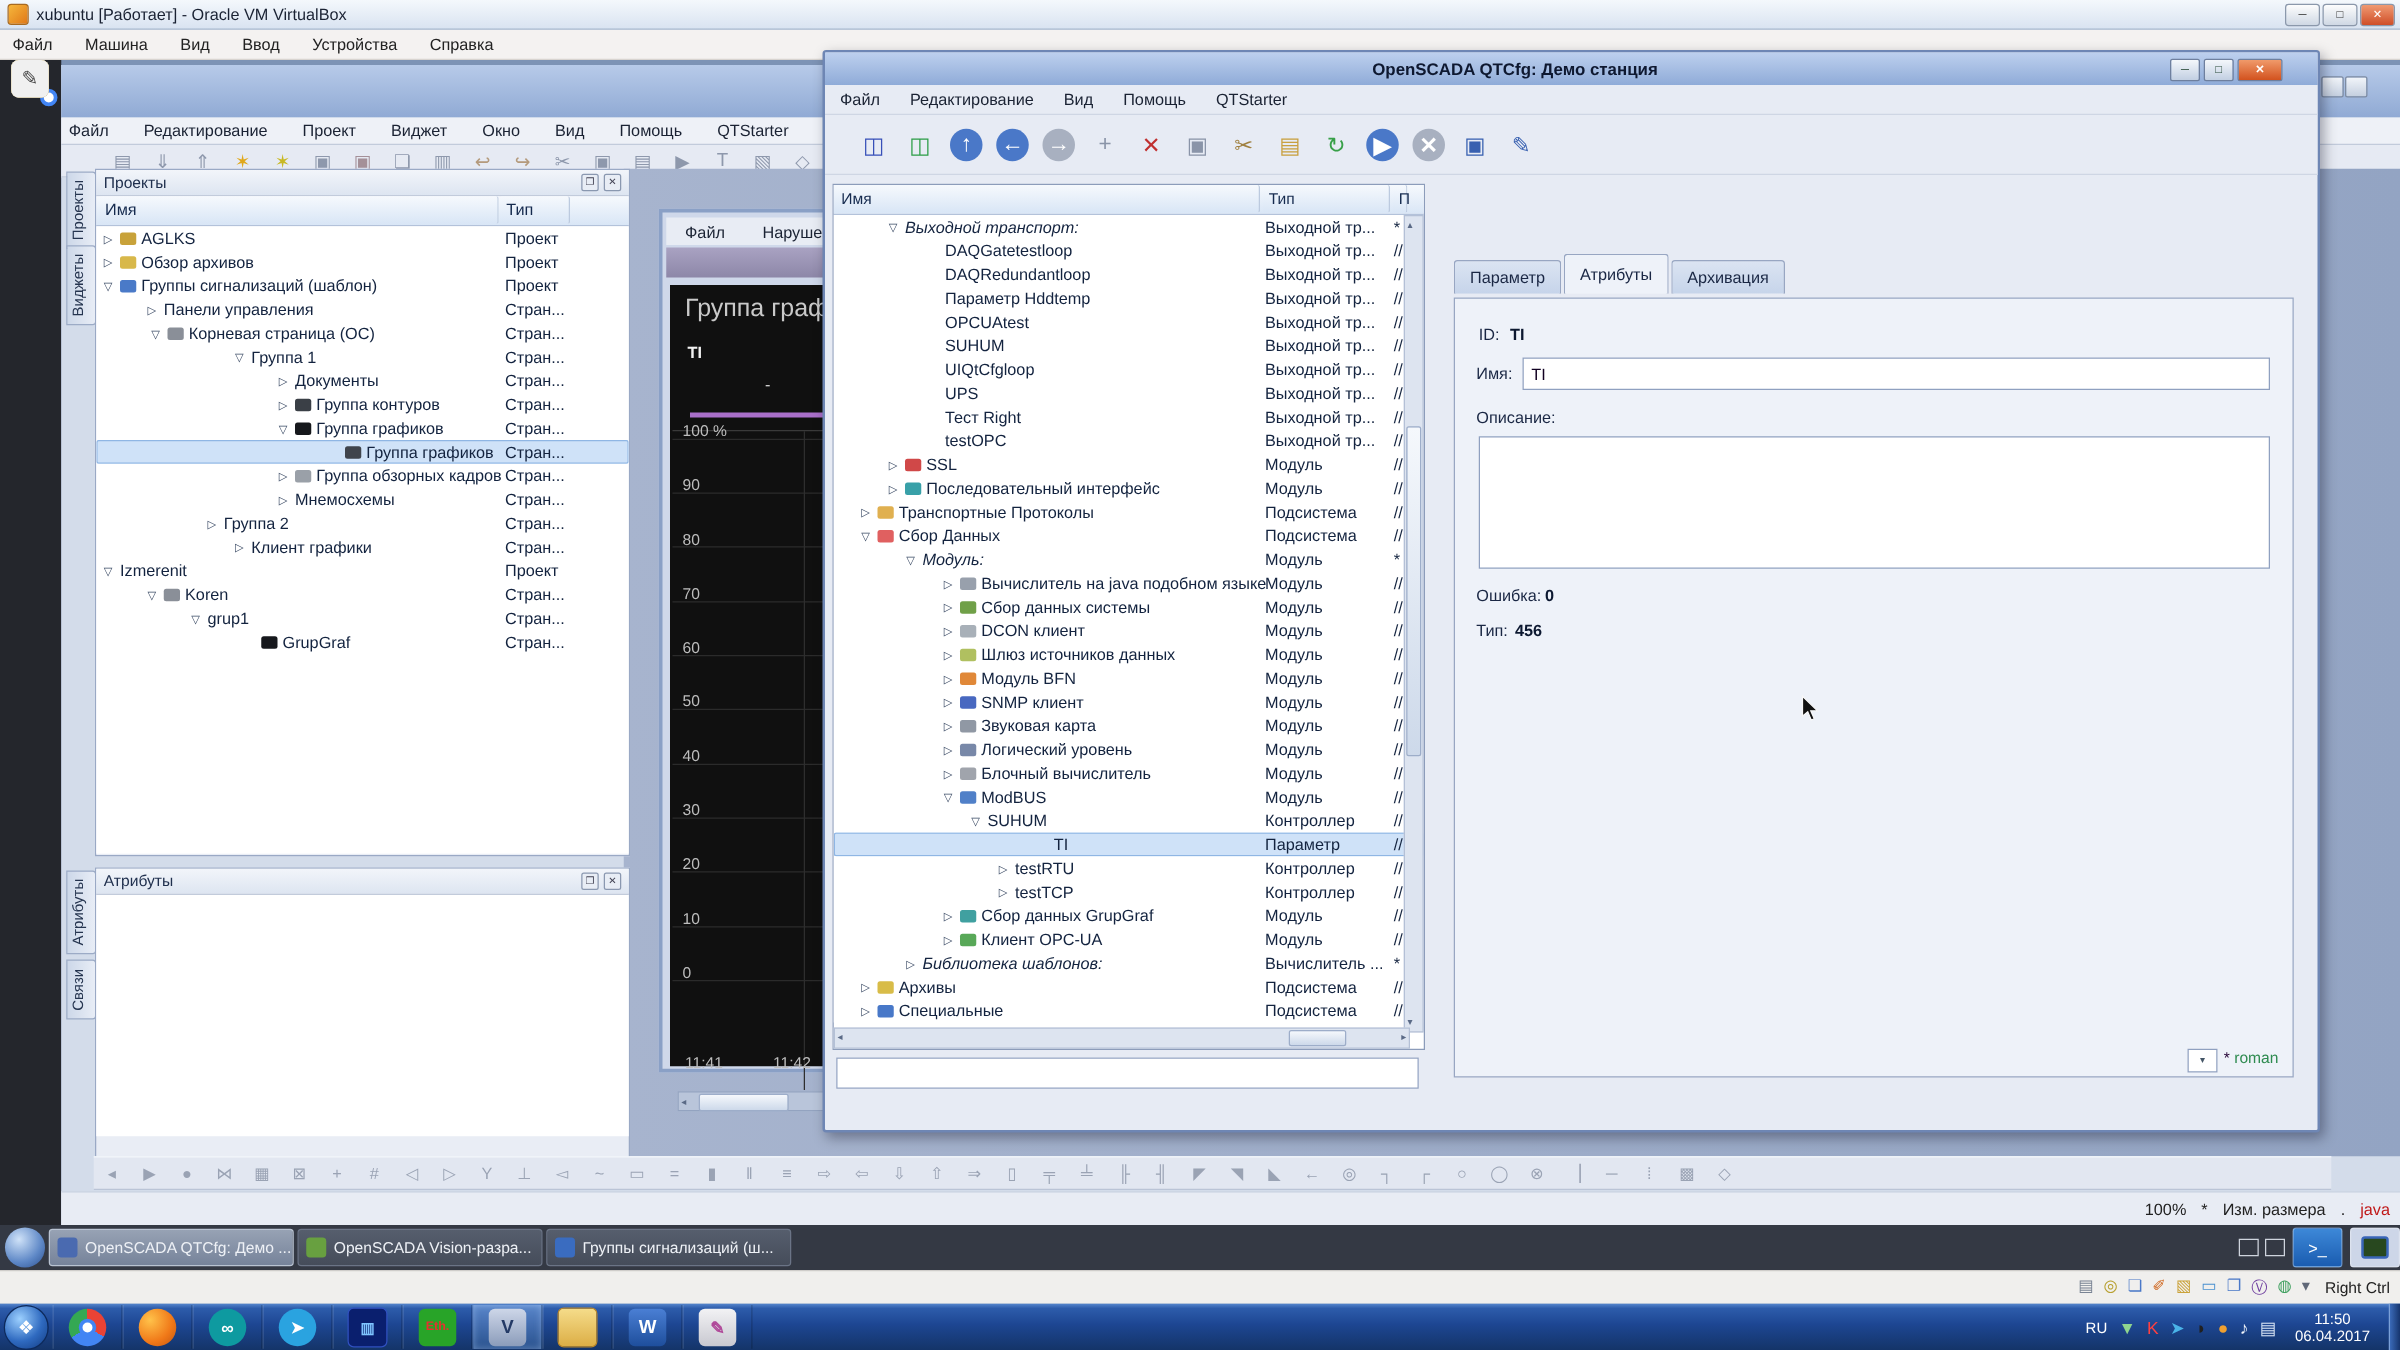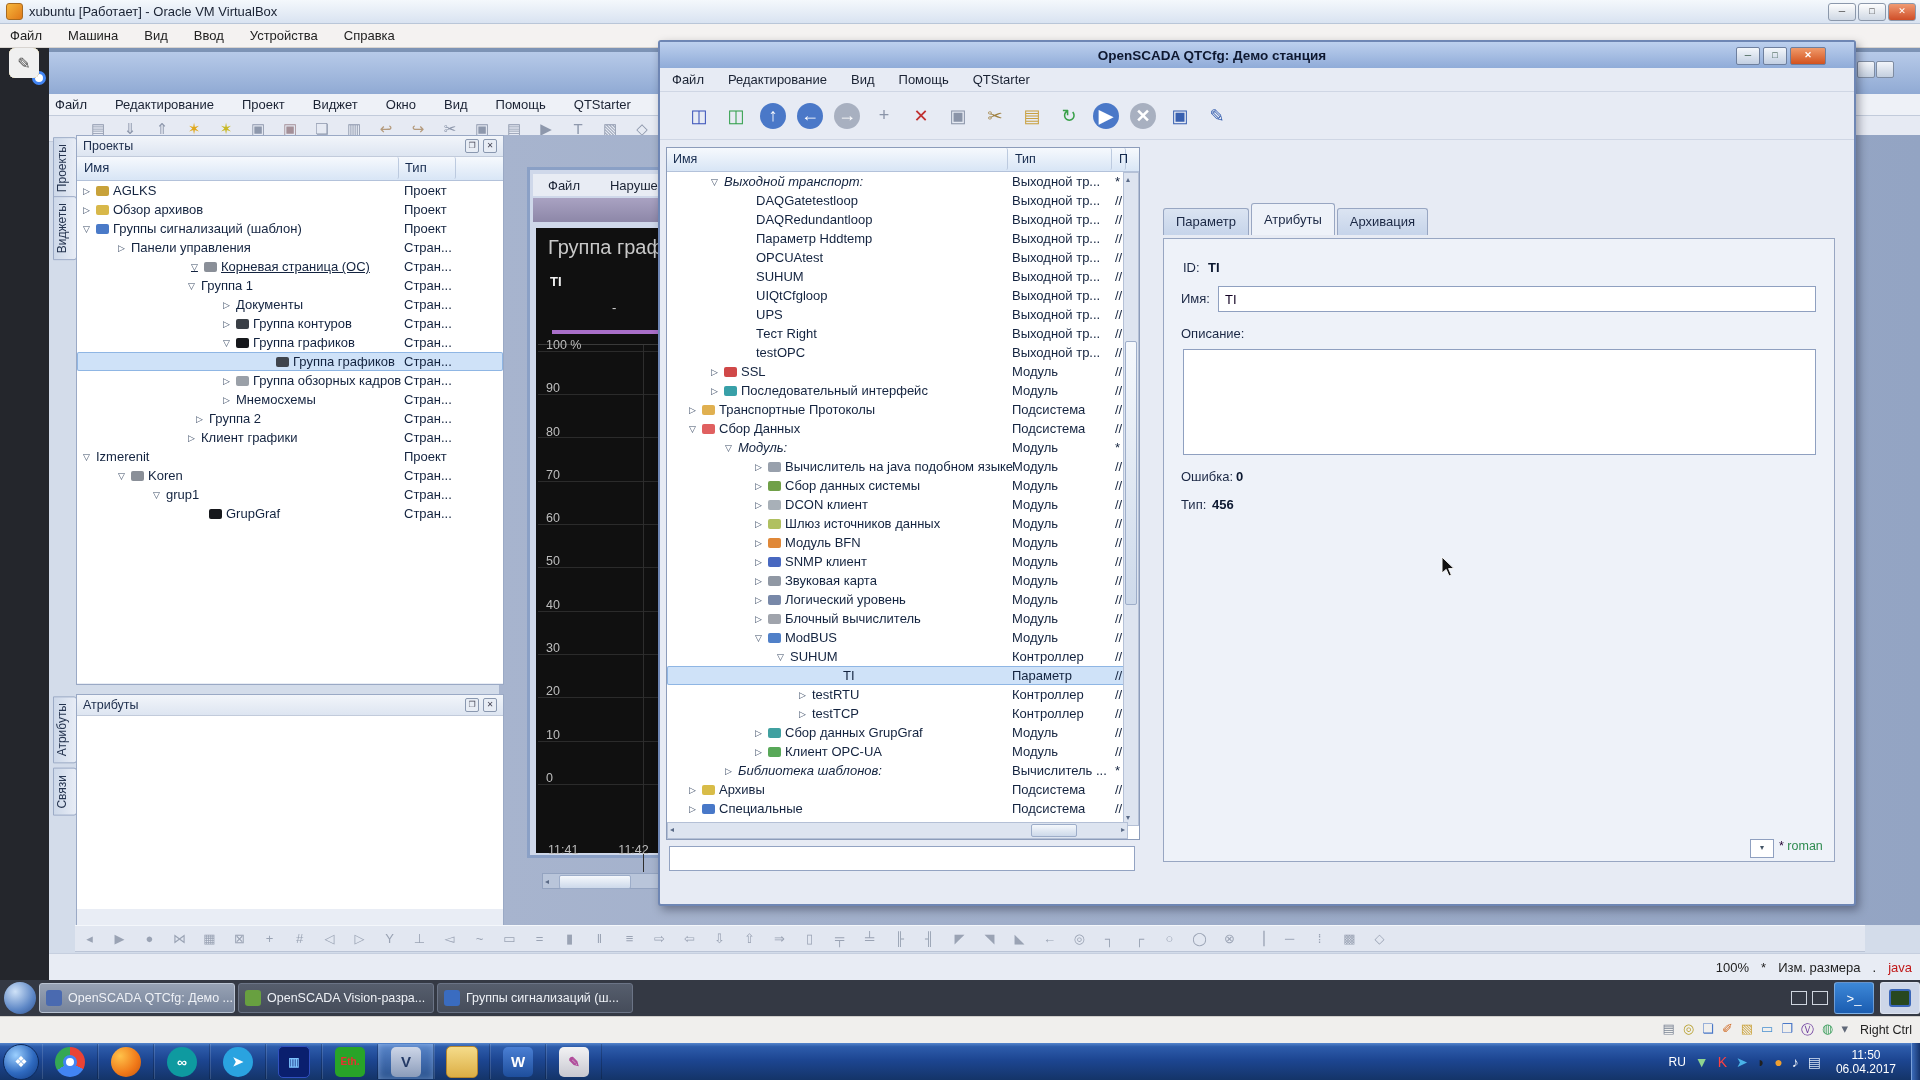--- a/index.html
+++ b/index.html
@@ -342,21 +342,21 @@
             <span class="tp" style="left:327px;">Проект</span>
           </div>
 
           <div class="trow" data-exp="c" style="padding-left: 41px;">
             <span class="exp"></span>
 
             <span class="nm">Панели управления</span>
             <span class="tp" style="left:327px;">Стран...</span>
           </div>
 
-          <div class="trow" data-exp="e" style="padding-left: 114px; text-decoration: underline;">
+          <div class="trow" data-exp="e" style="padding-left: 44px;">
             <span class="exp"></span>
             <span class="ti show" style="background: rgb(138, 143, 152);"></span>
             <span class="nm">Корневая страница (ОС)</span>
             <span class="tp" style="left:327px;">Стран...</span>
           </div>
 
           <div class="trow" data-exp="e" style="padding-left: 111px;">
             <span class="exp"></span>
 
             <span class="nm">Группа 1</span>
@@ -398,21 +398,21 @@
             <span class="tp" style="left:327px;">Стран...</span>
           </div>
 
           <div class="trow" data-exp="c" style="padding-left: 146px;">
             <span class="exp"></span>
 
             <span class="nm">Мнемосхемы</span>
             <span class="tp" style="left:327px;">Стран...</span>
           </div>
 
-          <div class="trow" data-exp="c" style="padding-left: 119px;">
+          <div class="trow" data-exp="c" style="padding-left: 89px;">
             <span class="exp"></span>
 
             <span class="nm">Группа 2</span>
             <span class="tp" style="left:327px;">Стран...</span>
           </div>
 
           <div class="trow" data-exp="c" style="padding-left: 111px;">
             <span class="exp"></span>
 
             <span class="nm">Клиент графики</span>

